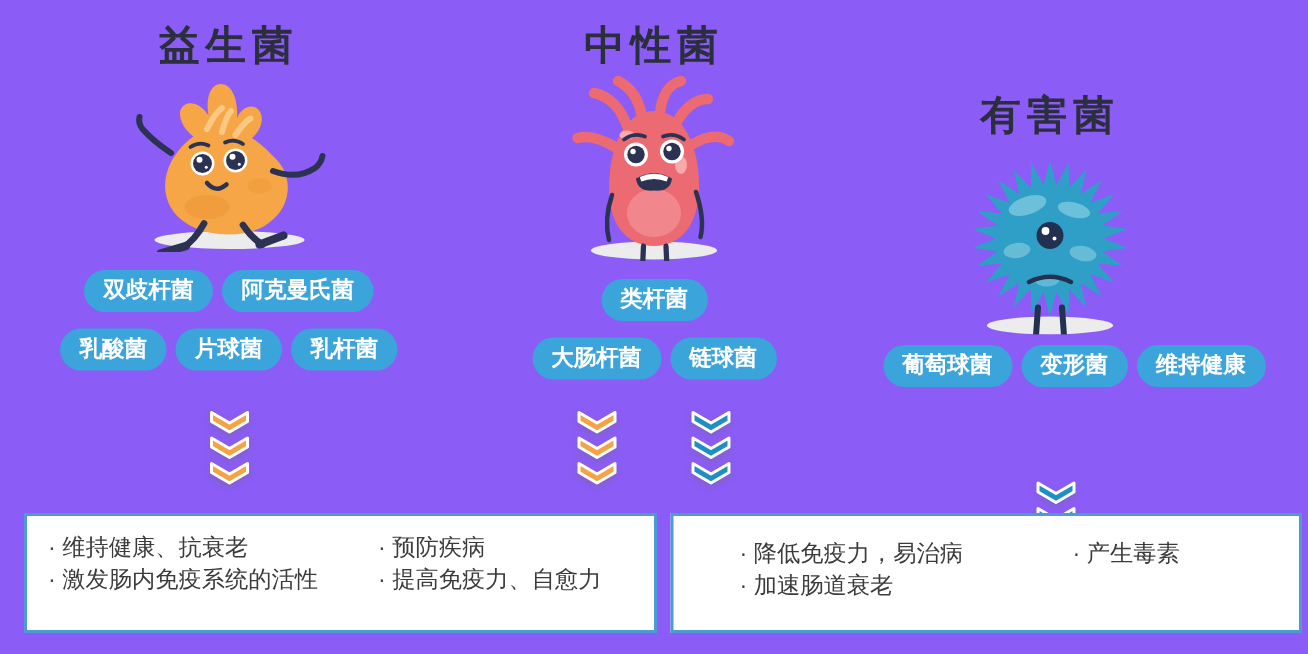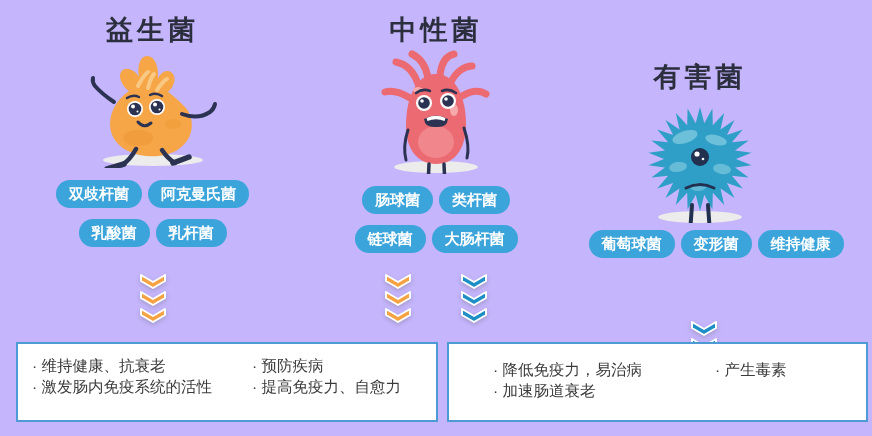--- a/index.html
+++ b/index.html
@@ -1,17 +1,17 @@
 <!DOCTYPE html>
 <html><head>
 <meta charset="utf-8">
 <style>
   html,body{margin:0;padding:0;background:#fff;}
   body{font-family:"Liberation Sans","DejaVu Sans",sans-serif;}
-  .canvas{position:relative;width:872px;height:436px;background:#c4b5fd;overflow:hidden;}
+  .canvas{position:relative;width:872px;height:436px;background:#8b5cf6;overflow:hidden;}
 
   .col{position:absolute;top:0;height:340px;}
   .col-1{left:10px;width:285px;}
   .col-2{left:330px;width:212px;}
   .col-3{left:568px;width:296px;margin-top:47px;}
 
   .col-title{position:absolute;top:12px;left:0;width:100%;text-align:center;
     font-size:27px;font-weight:bold;color:#2b2e3c;letter-spacing:4px;margin:0;}
   .col-3 .col-title{transform:translateX(-16px);}
 
@@ -84,20 +84,21 @@
       </svg>
     </div>
 
     <div class="pills">
       <div class="pill-row">
         <span class="pill">双歧杆菌</span>
         <span class="pill">阿克曼氏菌</span>
       </div>
       <div class="pill-row">
         <span class="pill">乳酸菌</span>
+        <span class="pill">片球菌</span>
         <span class="pill">乳杆菌</span>
       </div>
     </div>
 
     <div class="chevrons">
       <svg class="chev" width="30" height="52" viewBox="0 0 30 52">
         <g fill="#F5A243" stroke="#fff" stroke-width="2" stroke-linejoin="round">
           <path d="M3,2 L15,9 L27,2 L27,8 L15,15 L3,8 Z"></path>
           <path d="M3,19 L15,26 L27,19 L27,25 L15,32 L3,25 Z"></path>
           <path d="M3,36 L15,43 L27,36 L27,42 L15,49 L3,42 Z"></path>
@@ -137,26 +138,25 @@
         <path d="M60.5,72 Q70,67.5 79.5,72 L78.5,75 Q70,71.5 61.5,75 Z" fill="#fff"></path>
         <path d="M42,84 C38,96 38,106 40,114" stroke="#2C3352" stroke-width="3" fill="none" stroke-linecap="round"></path>
         <path d="M98,82 C102,94 103,104 101,112" stroke="#2C3352" stroke-width="3" fill="none" stroke-linecap="round"></path>
         <path d="M63,118 L62,140" stroke="#2C3352" stroke-width="3.5" stroke-linecap="round"></path>
         <path d="M78,118 L79,140" stroke="#2C3352" stroke-width="3.5" stroke-linecap="round"></path>
       </svg>
     </div>
 
     <div class="pills">
       <div class="pill-row">
-        <span class="pill">肠球菌</span>
         <span class="pill">类杆菌</span>
       </div>
       <div class="pill-row">
+        <span class="pill">大肠杆菌</span>
         <span class="pill">链球菌</span>
-        <span class="pill">大肠杆菌</span>
       </div>
     </div>
 
     <div class="chevrons">
       <svg class="chev" width="30" height="52" viewBox="0 0 30 52">
         <g fill="#F5A243" stroke="#fff" stroke-width="2" stroke-linejoin="round">
           <path d="M3,2 L15,9 L27,2 L27,8 L15,15 L3,8 Z"></path>
           <path d="M3,19 L15,26 L27,19 L27,25 L15,32 L3,25 Z"></path>
           <path d="M3,36 L15,43 L27,36 L27,42 L15,49 L3,42 Z"></path>
         </g>

